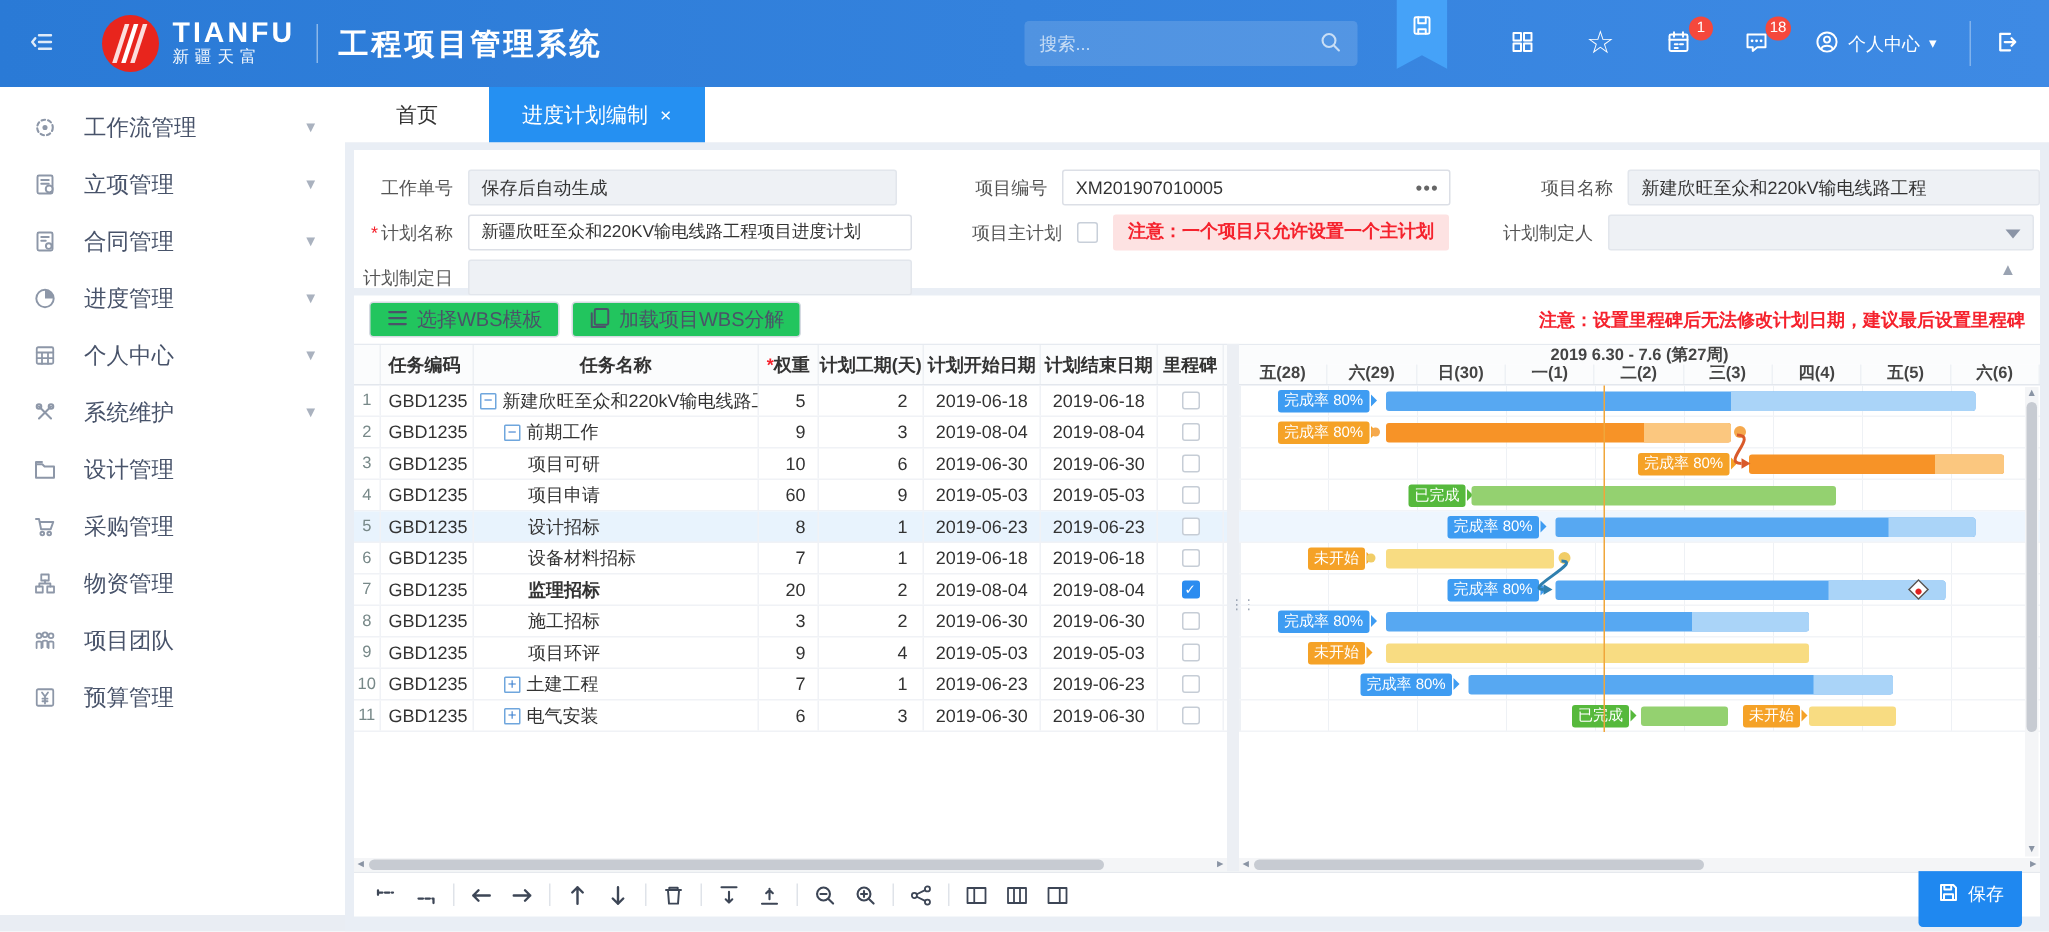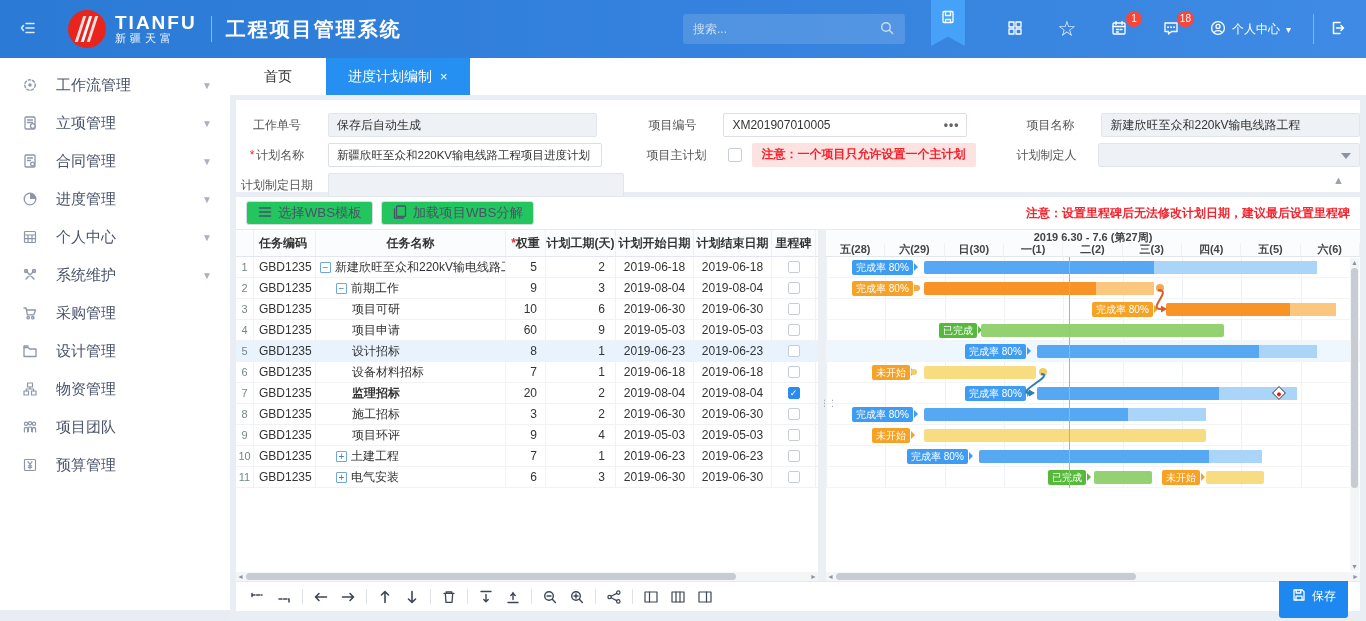--- a/index.html
+++ b/index.html
@@ -40,21 +40,21 @@
   .tabbar { position:absolute; top:58px; left:230px; right:0; height:37px; background:#fff; display:flex; }
   .tab { min-width:96px; padding:0 22px; display:flex; align-items:center; justify-content:center; gap:8px; font-size:14px; color:#333; cursor:pointer; }
   .tab.active { background:#2590f2; color:#fff; min-width:140px; }
   .tab .closex { font-size:13px; }
 
   
   .content { position:absolute; top:95px; left:230px; right:0; bottom:0; background:#e9eef5; padding:5px 6px 0 6px; }
   .panel { background:#fff; }
   .form-panel { height:92px; position:relative; padding-top:13px; margin-bottom:5px; }
   .f-row { display:flex; height:24px; margin-bottom:6px; }
-  .f-lab { width:92px; text-align:center; padding-right:10px; line-height:24px; color:#555; flex:none; }
+  .f-lab { width:76px; text-align:right; padding-right:10px; line-height:24px; color:#555; flex:none; }
   .f-lab .req { color:#f5222d; margin-right:2px; }
   .f-in { height:24px; border:1px solid #dcdfe6; border-radius:2px; background:#fff; line-height:22px; padding:0 8px; color:#333; }
   .f-in.ro { background:#eef1f5; border-color:#e2e6ec; }
   .w1 { width:296px; }
   .w2 { width:268px; position:relative; }
   .w3 { width:284px; }
   .more-dots { position:absolute; right:7px; top:0; color:#666; letter-spacing:1px; font-weight:bold; cursor:pointer; }
   .sel-arrow { position:absolute; right:8px; top:9px; width:0; height:0; border-left:5px solid transparent; border-right:5px solid transparent; border-top:6px solid #8a94a6; }
   .chkbox { width:14px; height:14px; border:1px solid #c8cfd9; border-radius:2px; background:#fff; margin-top:5px; flex:none; cursor:pointer; }
   .warn-pill { margin-left:10px; background:#fde2e2; color:#f5222d; font-weight:bold; padding:0 10px; line-height:22px; border-radius:2px; white-space:nowrap; }
@@ -252,35 +252,35 @@
           <circle cx="4" cy="4" r="1.5"></circle>
           <circle cx="12" cy="4" r="1.5"></circle>
         </svg>
       </span>
       <span>系统维护</span>
       <span class="si-caret">▼</span>
     </div>
     <div class="side-item">
       <span class="si-ico">
         <svg width="16" height="16" viewBox="0 0 16 16" fill="none" stroke="currentColor" stroke-width="1.3" stroke-linecap="round" stroke-linejoin="round">
+          <path d="M2 4.5h4.2L7.7 6H14v7.5H2z"></path>
+          <path d="M2 4.5V3h4"></path>
+        </svg>
+      </span>
+      <span>设计管理</span>
+    </div>
+    <div class="side-item">
+      <span class="si-ico">
+        <svg width="16" height="16" viewBox="0 0 16 16" fill="none" stroke="currentColor" stroke-width="1.3" stroke-linecap="round" stroke-linejoin="round">
           <path d="M2 3h2l1.4 6.8h6.4L13.5 5H4.6"></path>
           <circle cx="6.2" cy="12.7" r="1.2"></circle>
           <circle cx="10.8" cy="12.7" r="1.2"></circle>
         </svg>
       </span>
       <span>采购管理</span>
-    </div>
-    <div class="side-item">
-      <span class="si-ico">
-        <svg width="16" height="16" viewBox="0 0 16 16" fill="none" stroke="currentColor" stroke-width="1.3" stroke-linecap="round" stroke-linejoin="round">
-          <path d="M2 4.5h4.2L7.7 6H14v7.5H2z"></path>
-          <path d="M2 4.5V3h4"></path>
-        </svg>
-      </span>
-      <span>设计管理</span>
     </div>
     <div class="side-item">
       <span class="si-ico">
         <svg width="16" height="16" viewBox="0 0 16 16" fill="none" stroke="currentColor" stroke-width="1.2" stroke-linecap="round" stroke-linejoin="round">
           <rect x="5.5" y="2" width="5" height="4"></rect>
           <rect x="2" y="10" width="4.5" height="4"></rect>
           <rect x="9.5" y="10" width="4.5" height="4"></rect>
           <path d="M8 6v2M8 8H4.2v2M8 8h3.6v2"></path>
         </svg>
       </span>

